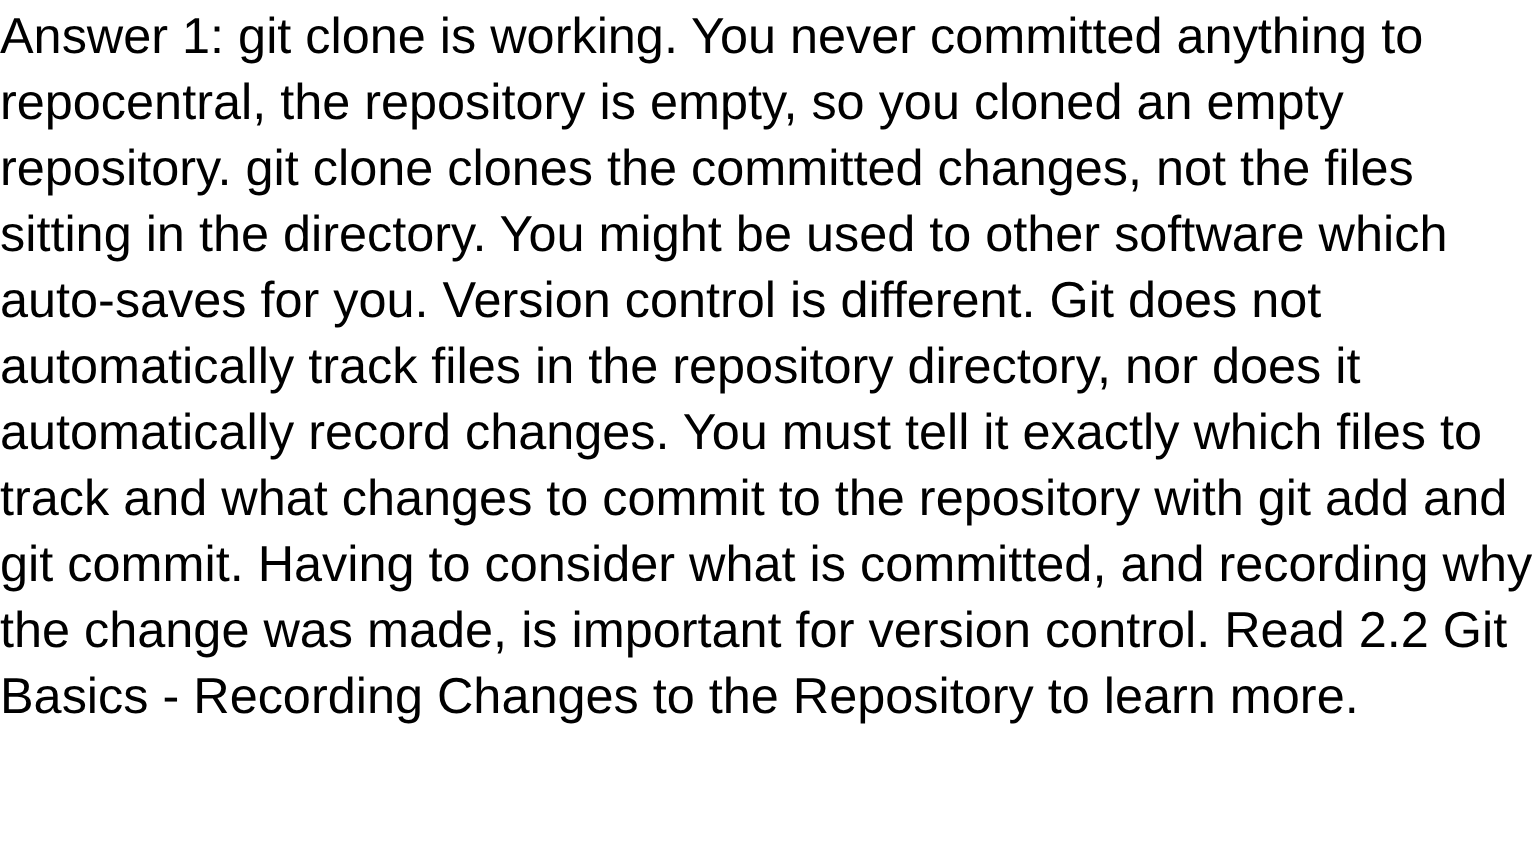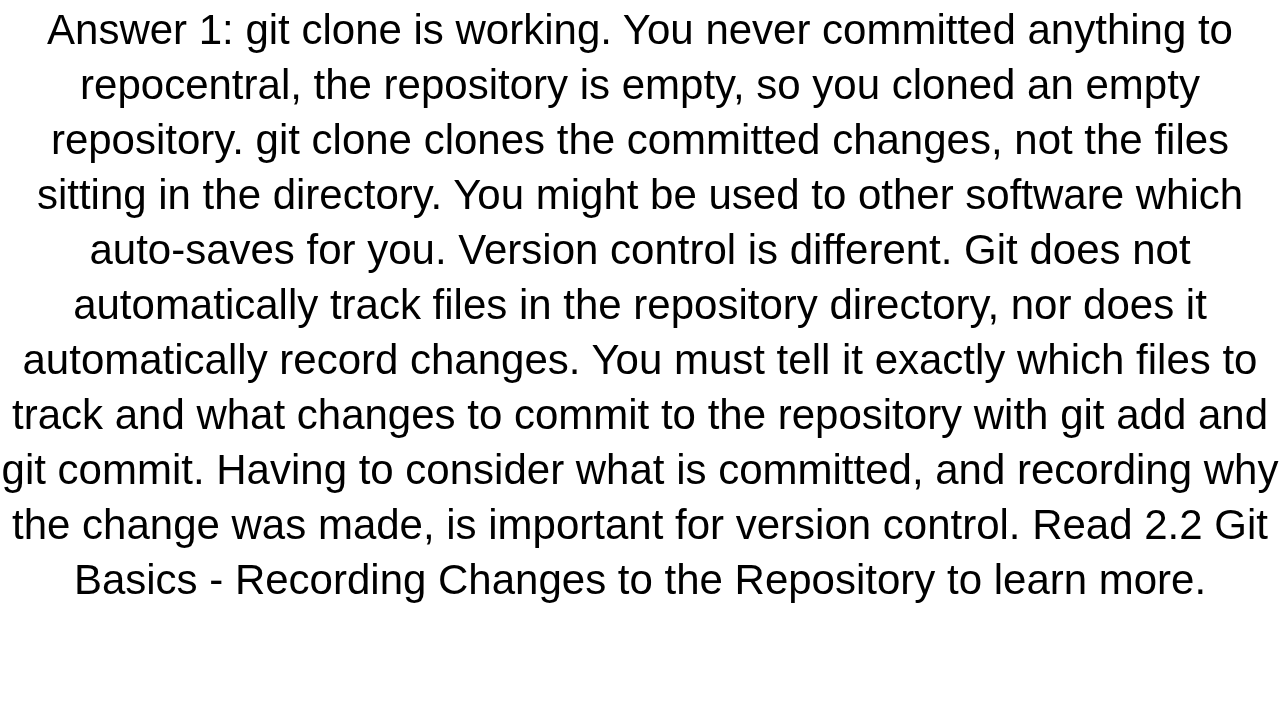--- a/index.html
+++ b/index.html
@@ -16,21 +16,21 @@
       background-color: #ffffff;
       font-family: Arial, Helvetica, sans-serif;
       display: flex;
       align-items: flex-start;
       justify-content: center;
     }
     .answer-text {
       color: #000000;
       font-size: 42px;
       line-height: 1.31;
-      text-align: center;
+      text-align: left;
       font-weight: 400;
       width: 100%;
       padding: 0;
       margin: 0;
       letter-spacing: 0px;
       margin-top: 2px;
     }
   </style>
 </head>
 <body>

